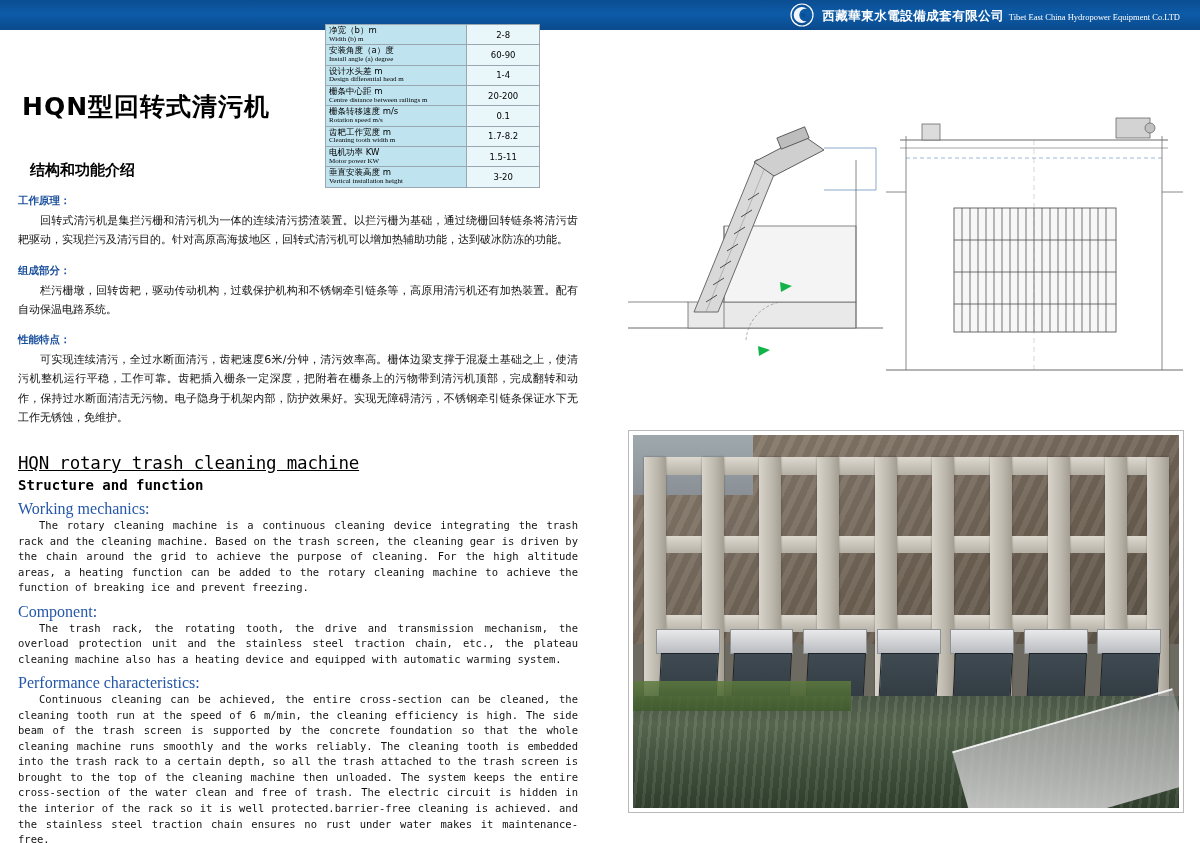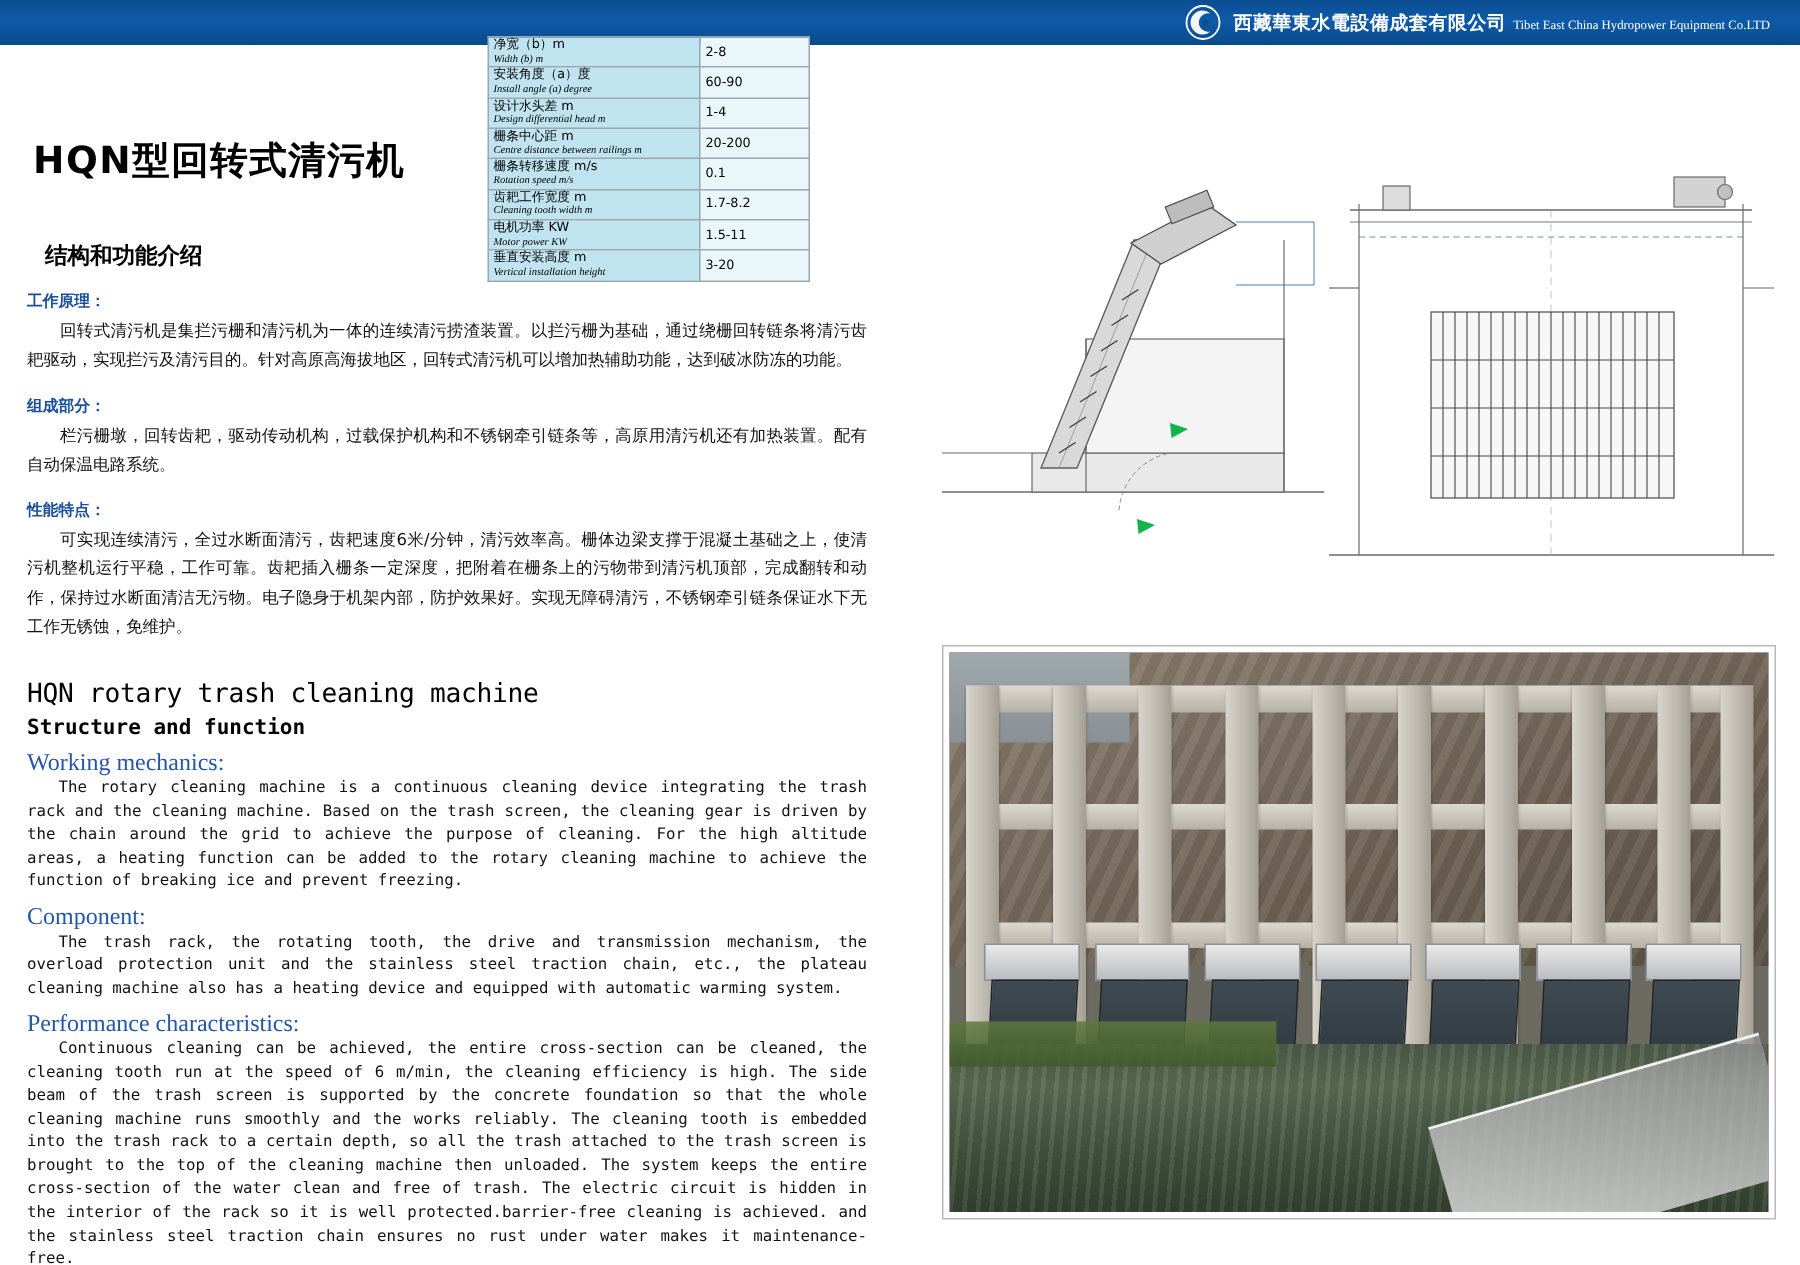--- a/index.html
+++ b/index.html
@@ -69,20 +69,21 @@
     color: #111;
   }
   .indent { text-indent: 2em; }
 
   
   .title-en {
     font-family: "DejaVu Sans Mono", monospace;
     font-size: 17.5px;
     margin: 26px 0 0 0;
     letter-spacing: -0.2px;
+    text-decoration: underline;
   }
   .subtitle-en {
     font-family: "DejaVu Sans Mono", monospace;
     font-size: 14px;
     margin: 4px 0 6px 0;
     font-weight: bold;
   }
   .en-h {
     color: #2457a8;
     font-family: Liberation Serif, serif;
@@ -111,26 +112,27 @@
     padding: 1px 3px;
     vertical-align: middle;
   }
   .spec-table td.lbl {
     background: #bfe3ef;
     width: 142px;
     line-height: 1.12;
   }
   .spec-table td.val {
     background: #e9f6fa;
+    text-align: center;
     font-size: 8.5px;
     width: 73px;
     margin-left: 46px;
   }
   .lbl .cn { font-size: 8.5px; display: block; }
-  .lbl .en { font-size: 7px; display: block; font-family: "Liberation Serif", serif; font-style: italic; }
+  .lbl .en { font-size: 7px; display: block; font-family: "Liberation Serif", serif; }
 
   
   .drawings {
     position: absolute;
     left: 628px; top: 40px;
     width: 555px; height: 370px;
     background: #fff;
   }
   .dwg-left { position: absolute; left: 0; top: 0; width: 255px; height: 370px; }
   .dwg-right { position: absolute; left: 258px; top: 0; width: 297px; height: 370px; }

